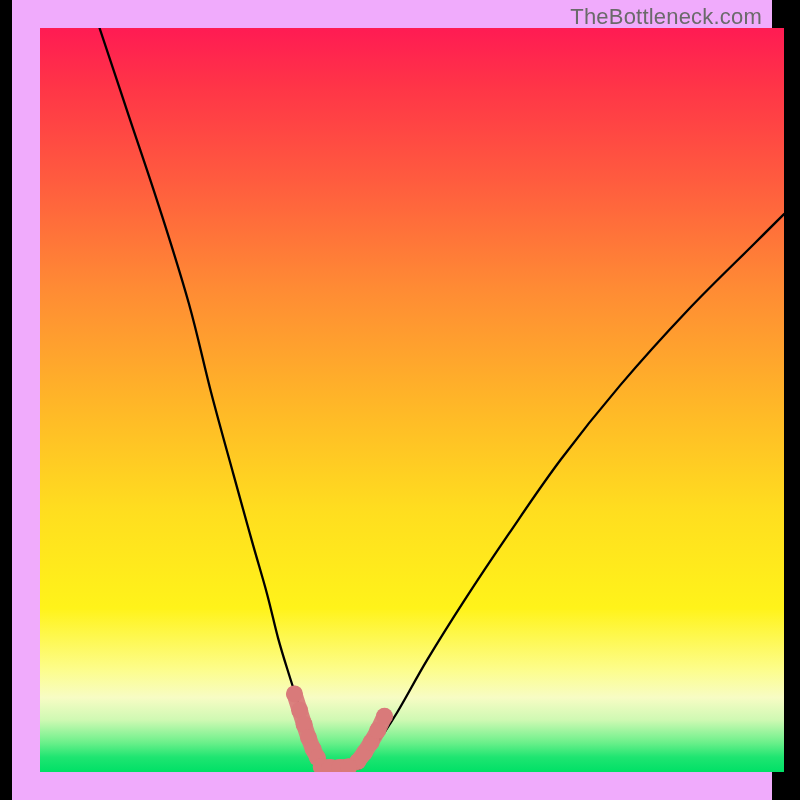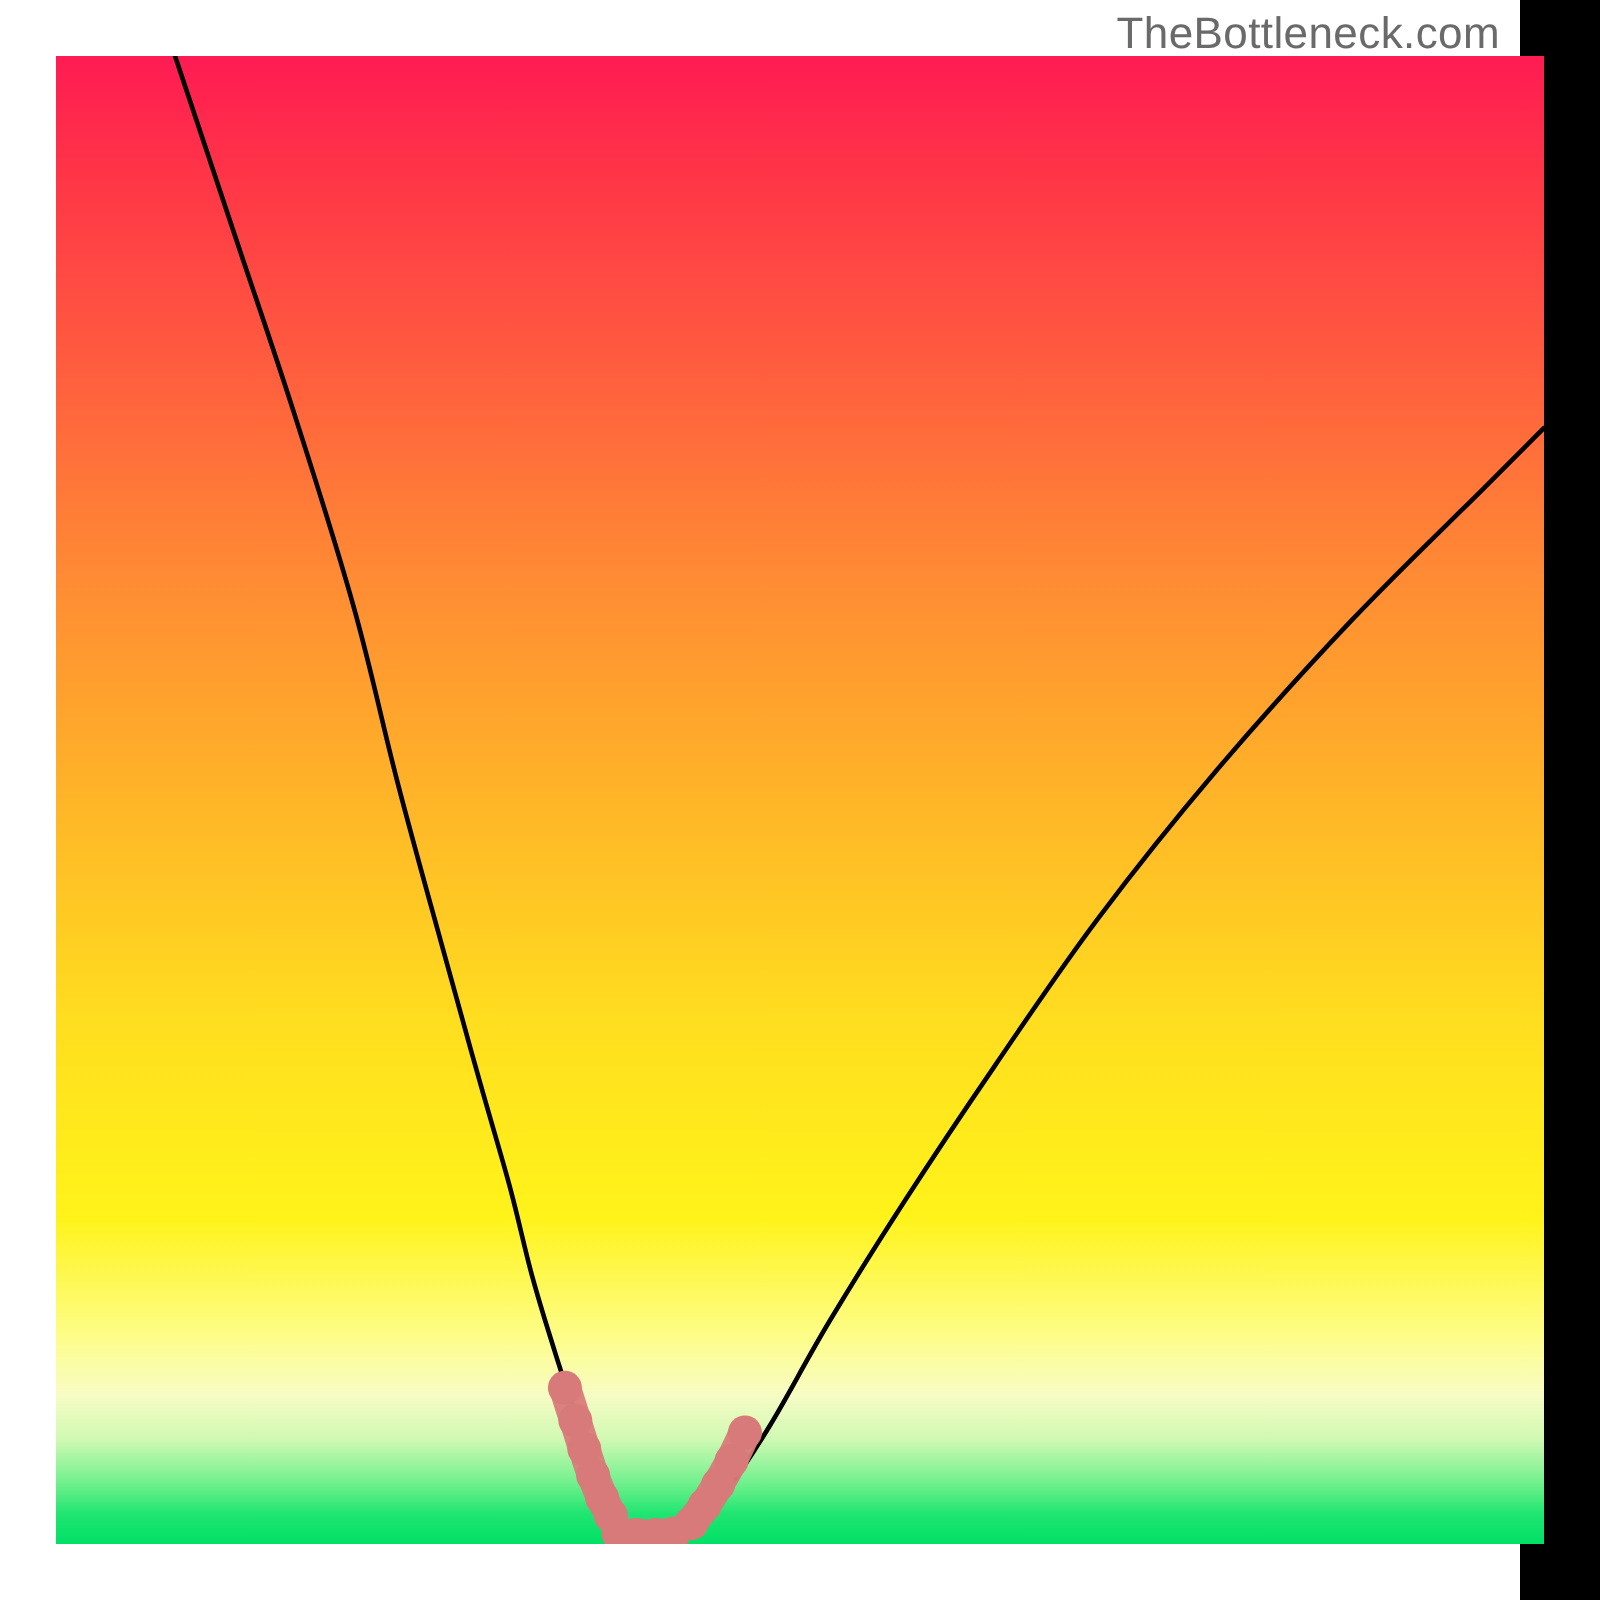--- a/index.html
+++ b/index.html
@@ -7,24 +7,24 @@
     padding: 0;
     width: 800px;
     height: 800px;
     background: #000;
     overflow: hidden;
     font-family: Arial, Helvetica, sans-serif;
   }
   .frame {
     position: absolute;
     top: 0;
-    left: 0;
+    left: 12px;
     width: 760px;
     height: 800px;
-    background: #ffffff;
+    background: #f0abfc;
   }
   .plot {
     position: absolute;
     top: 28px;
     left: 28px;
     width: 744px;
     height: 744px;
     overflow: hidden;
   }
   .gradient {

